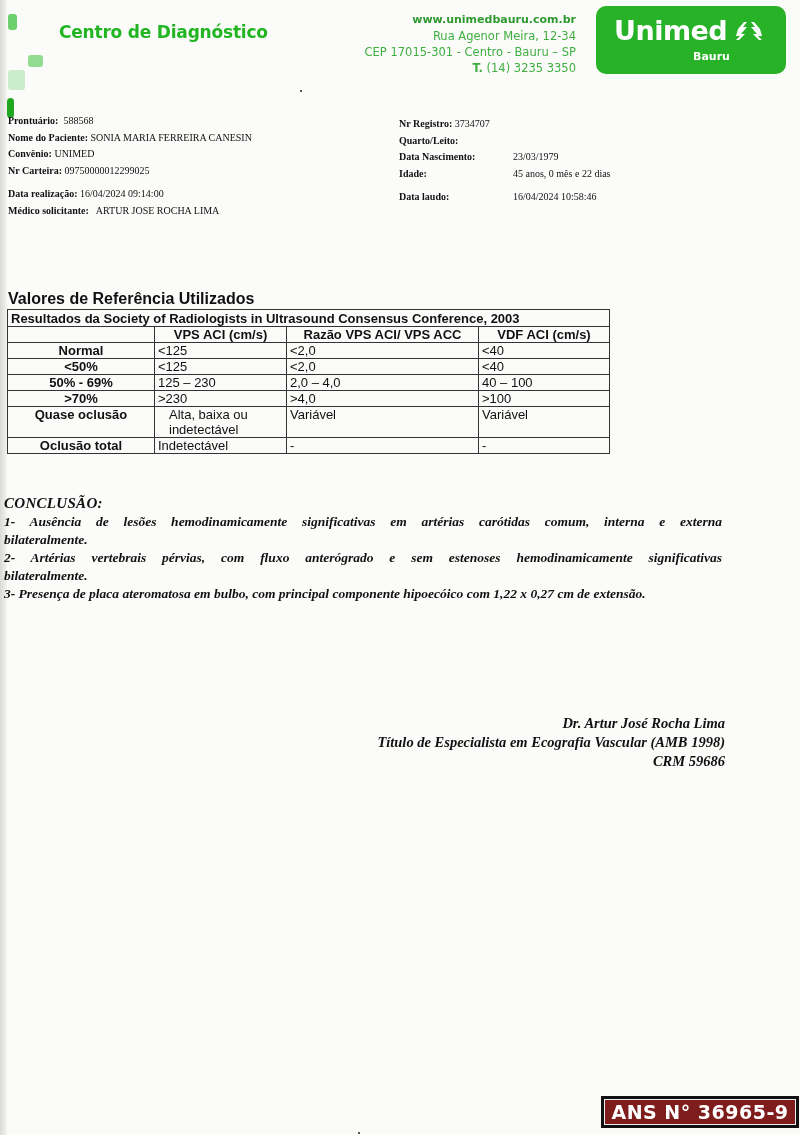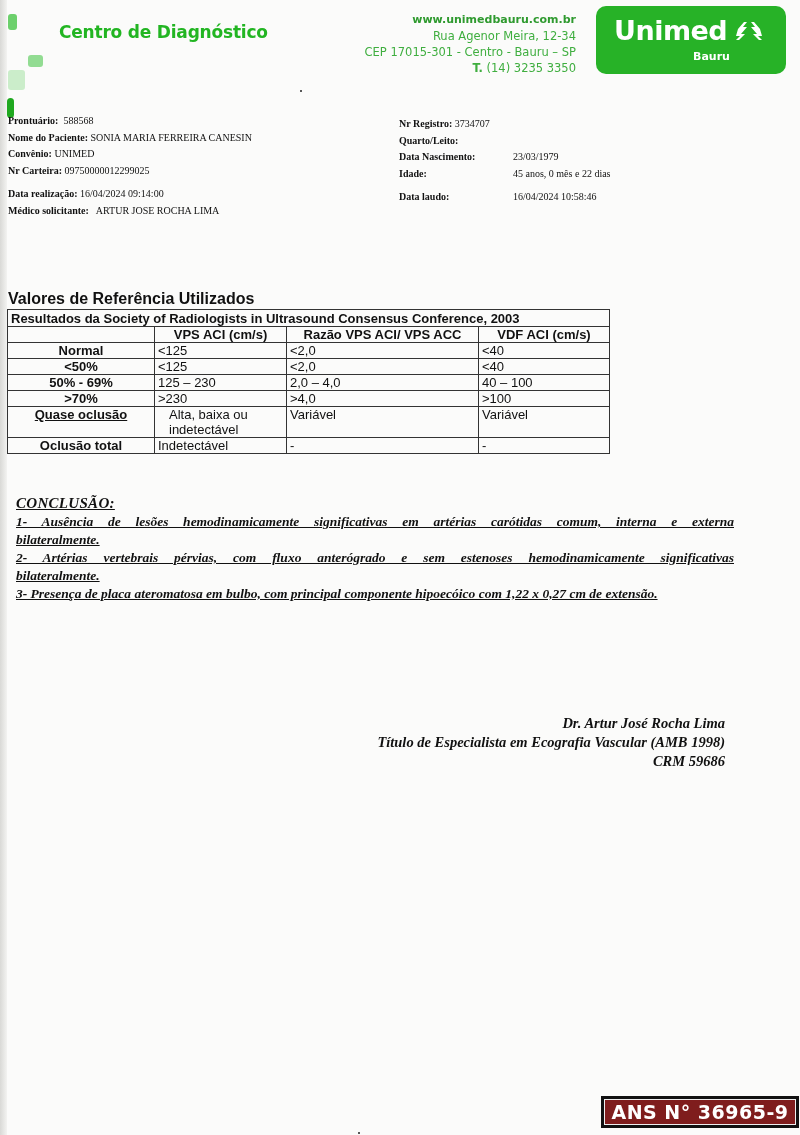--- a/index.html
+++ b/index.html
@@ -62,22 +62,22 @@
       border: 1px solid #333; padding: 0 3px; line-height: 15px; height: 15px;
     }
     table.ref .caption-cell { font-weight: bold; text-align: left; font-size: 13px; height: 16px; }
     table.ref th { font-weight: bold; text-align: center; }
     table.ref td.rowh { font-weight: bold; text-align: center; width: 140px; }
     table.ref td.val { vertical-align: top; }
     table.ref td.c1 { width: 125px; }
     table.ref td.c2 { width: 185px; }
 
     .conclusion {
-      position: absolute; left: 16px; top: 494px; width: 718px;
-      font-style: italic; font-weight: bold; font-size: 13.5px; line-height: 18px; text-decoration: underline;
+      position: absolute; left: 4px; top: 494px; width: 718px;
+      font-style: italic; font-weight: bold; font-size: 13.5px; line-height: 18px;
     }
     .conclusion .head { font-size: 15px; margin-bottom: 1px; letter-spacing: 0.3px; }
     .conclusion p { margin: 0; text-align: justify; text-align-last: left; }
     .conclusion p.just { text-align: justify; text-align-last: justify; }
 
     .signature {
       position: absolute; right: 75px; top: 714px; text-align: right;
       font-style: italic; font-weight: bold; font-size: 14.5px; line-height: 19px;
     }
     .ans {
@@ -170,21 +170,21 @@
     <td class="val">2,0 – 4,0</td>
     <td class="val">40 – 100</td>
   </tr>
   <tr>
     <td class="rowh">&gt;70%</td>
     <td class="val">&gt;230</td>
     <td class="val">&gt;4,0</td>
     <td class="val">&gt;100</td>
   </tr>
   <tr>
-    <td class="rowh" style="vertical-align:top;text-decoration:underline;">Quase oclusão</td>
+    <td class="rowh" style="vertical-align:top;">Quase oclusão</td>
     <td class="val" style="padding:0 14px;">Alta, baixa ou indetectável</td>
     <td class="val">Variável</td>
     <td class="val">Variável</td>
   </tr>
   <tr>
     <td class="rowh">Oclusão total</td>
     <td class="val">Indetectável</td>
     <td class="val">-</td>
     <td class="val">-</td>
   </tr>

